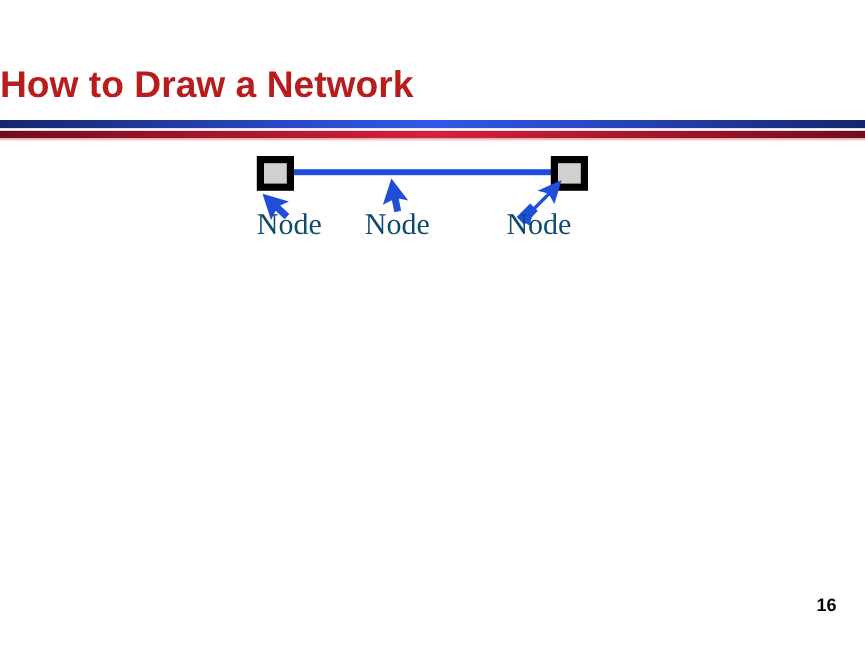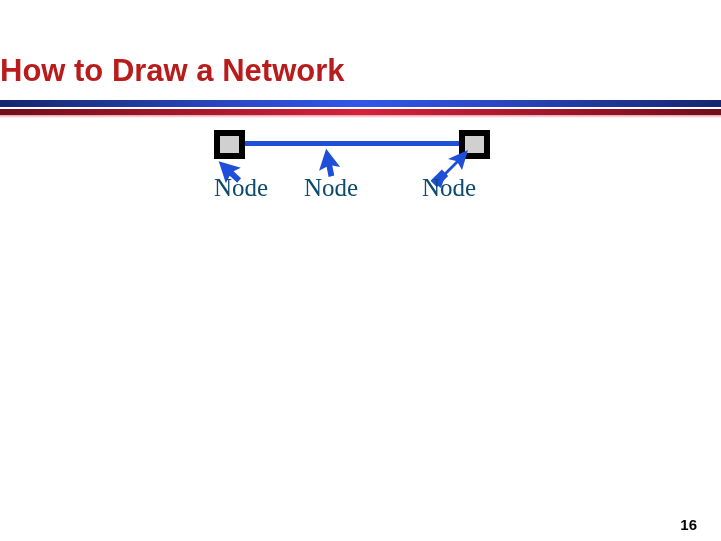--- a/index.html
+++ b/index.html
@@ -117,21 +117,21 @@
     line-height: 28px;
   }
   #label-node-left  { left: 214px; top: 174px; }
   #label-link       { left: 304px; top: 174px; }
   #label-node-right { left: 422px; top: 174px; }
 
   
   .page-number {
     position: absolute;
     right: 24px;
-    bottom: 8px;
+    bottom: 28px;
     font-family: "Liberation Sans", sans-serif;
     font-weight: bold;
     font-size: 15px;
     color: #000000;
   }
 </style>
 </head>
 <body>
 
 <div class="slide">

